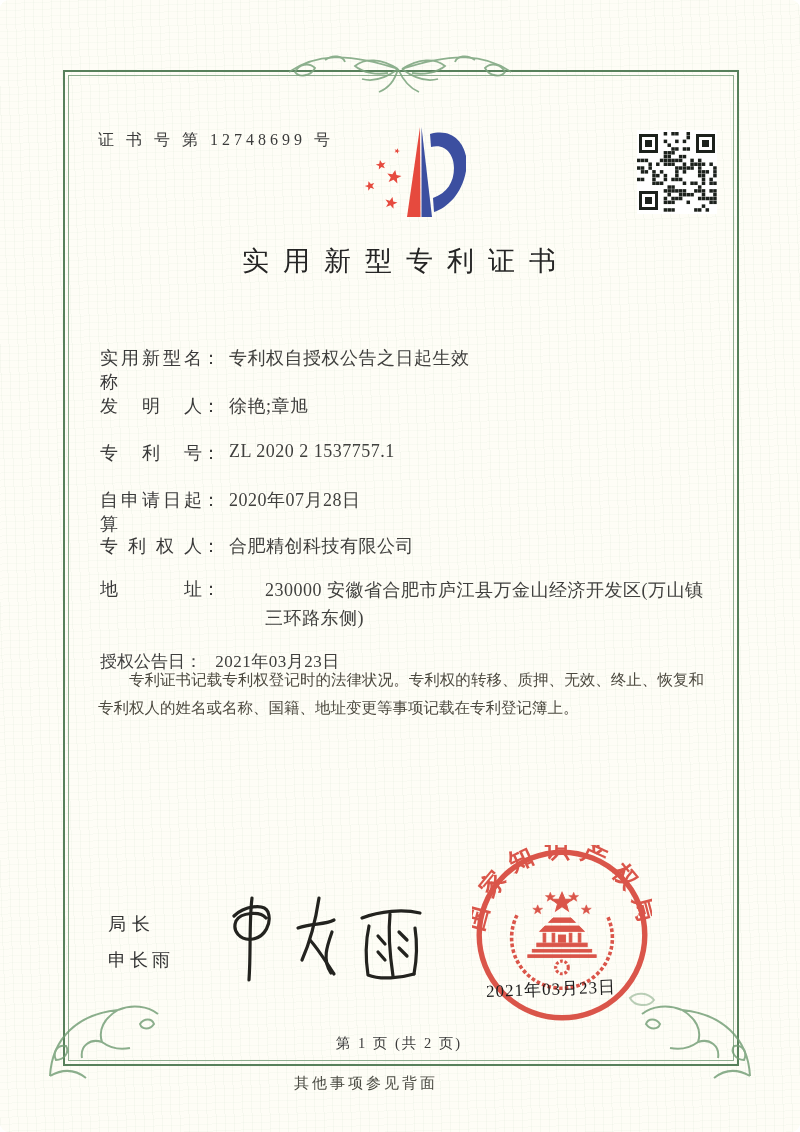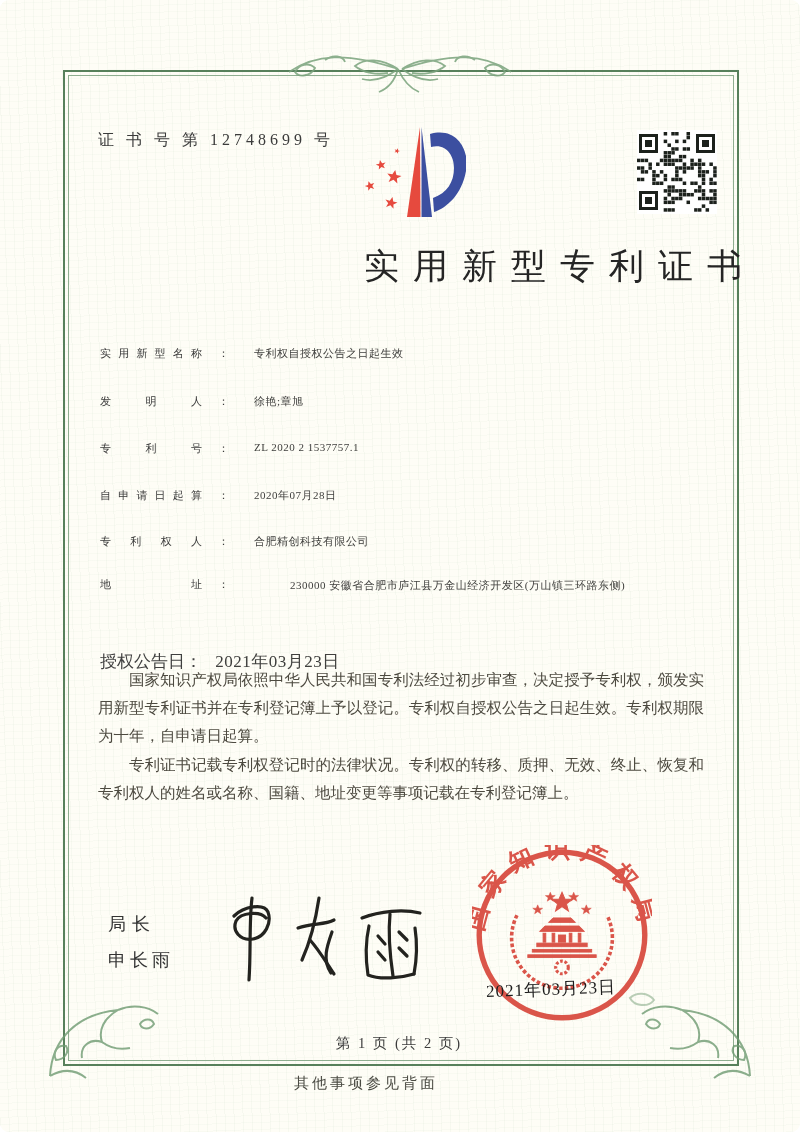--- a/index.html
+++ b/index.html
@@ -10,23 +10,23 @@
     background:
       repeating-linear-gradient(88deg, rgba(150,185,150,0.07) 0 1px, rgba(255,255,255,0) 1px 9px),
       repeating-linear-gradient(-2deg, rgba(165,200,165,0.06) 0 1px, rgba(255,255,255,0) 1px 7px),
       #fefdf6;}
   
   #frame-outer{position:absolute;left:63px;top:70px;width:672px;height:992px;
     border:2px solid #57805b;}
   #frame-inner{position:absolute;inset:3px;border:1px solid #8fae90;}
   .abs{position:absolute;}
   #cert-no{left:98px;top:130px;font-size:16px;letter-spacing:4px;color:#3b3b3b;}
-  #title{left:63px;top:243px;width:672px;text-align:right;font-size:35px;
-    letter-spacing:14px;text-indent:14px;color:#252525;font-weight:500;padding-left:21px;}
-  .field-row{left:100px;width:610px;font-size:11px;color:#3f3f3f;display:flex;gap:16px;}
+  #title{left:63px;top:243px;width:672px;text-align:center;font-size:27px;
+    letter-spacing:14px;text-indent:14px;color:#252525;font-weight:500;}
+  .field-row{left:100px;width:610px;font-size:18px;color:#3f3f3f;display:flex;}
   .lab{display:inline-block;width:102px;text-align-last:justify;text-align:justify;flex:none;color:#3a3a3a;}
   .colon{flex:none;color:#3a3a3a;}
   .val{margin-left:9px;letter-spacing:0.5px;color:#40403e;}
   #row-addr .val{width:445px;line-height:1.55;margin-left:45px;}
   #grant-row{left:100px;top:650px;width:620px;font-size:17px;color:#3f3f3f;}
   #grant-row .g2{position:absolute;left:320px;top:0;}
   #paragraphs{left:98px;top:666px;width:606px;font-size:15.5px;line-height:1.82;
     text-align:justify;color:#4d4a40;}
   #paragraphs p{margin:0;text-indent:2em;}
   #sig-title{left:108px;top:912px;font-size:18px;letter-spacing:6px;color:#333;}
@@ -282,21 +282,20 @@
       <span class="colon">：</span>
     <span class="val">230000 安徽省合肥市庐江县万金山经济开发区(万山镇三环路东侧)</span>
   </div>
 
   <div id="grant-row" class="abs">
     <span>授权公告日</span><span>：</span>
     <span class="val">2021年03月23日</span>
   </div>
 
   <div id="paragraphs" class="abs">
-    <p>国家知识产权局依照中华人民共和国专利法经过初步审查，决定授予专利权，颁发实用新型专利证书并在专利登记簿上予以登记。专利权自授权公告之日起生效。专利权期限为十年，自申请日起算。</p>
     <p>专利证书记载专利权登记时的法律状况。专利权的转移、质押、无效、终止、恢复和专利权人的姓名或名称、国籍、地址变更等事项记载在专利登记簿上。</p>
   </div>
 
   <div id="sig-title" class="abs">局长</div>
   <div id="sig-name" class="abs">申长雨</div>
 
   <svg id="sig-svg" class="abs" viewBox="0 0 218 102">
     <g stroke="#23231f" stroke-width="3.2" fill="none" stroke-linecap="round" stroke-linejoin="round">
       <path d="M30,12 C27,36 29,66 27,94"></path>
       <path d="M12,30 C22,20 42,17 46,26 C50,37 43,51 31,53 C18,55 10,45 14,35 C19,26 38,25 44,32"></path>

